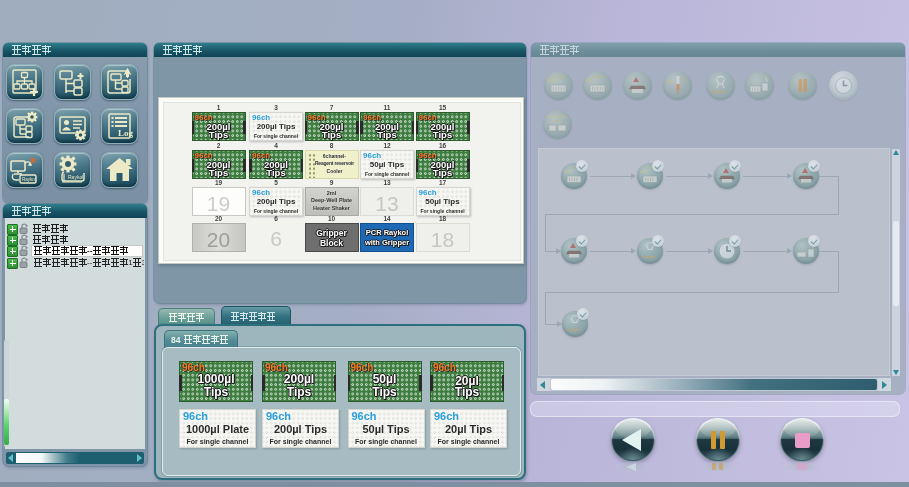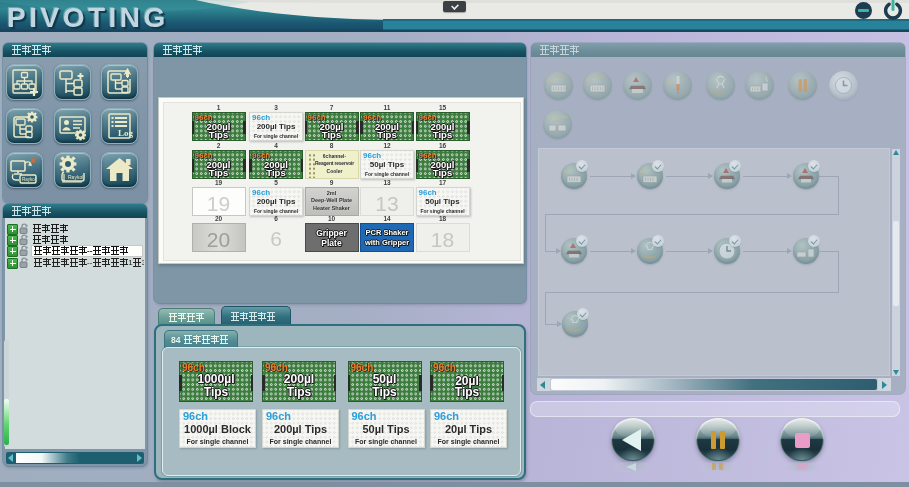--- a/index.html
+++ b/index.html
@@ -52,41 +52,20 @@
 .chk{position:absolute;width:12px;height:12px;border-radius:50%;background:radial-gradient(circle at 40% 35%,#f6fafa,#d5e0e3 70%,#c0d0d4);box-shadow:0 1px 1px rgba(90,110,120,.35);opacity:.92;}
 .chk::after{content:"";position:absolute;left:3px;top:3.5px;width:5px;height:3px;border-left:1.6px solid #4e8a8e;border-bottom:1.6px solid #4e8a8e;transform:rotate(-48deg);}
 .tc{position:absolute;width:29px;height:29px;border-radius:50%;
  background:radial-gradient(circle at 38% 30%,#b8c8c5 0%,#93aaa9 55%,#7e9aa0 100%);
  box-shadow:inset 0 -2px 3px rgba(70,95,105,.2),0 1px 2px rgba(100,110,130,.25);}
 .aln{position:absolute;background:#98a1ad;}
 </style></head>
 <body>
 <div id="root" style="position:absolute;left:0;top:0;width:909px;height:487px;">
 
-<div class="abs" style="left:0;top:0;width:909px;height:31.5px;background:linear-gradient(#2a7a87 0%,#2f8591 28%,#226a7e 55%,#1b5570 75%,#174a66 100%);">
- <svg class="abs" style="left:0;top:0;" width="909" height="33" viewBox="0 0 909 33">
-  <path d="M196,0 L909,0 L909,20 L395,20 C300,19 240,10 196,0 Z" fill="#e9e9e5"></path>
-  <path d="M196,0 L909,0 L909,3 L340,3 C260,3 225,2 196,0 Z" fill="#dfe0dc"></path>
-  <rect x="383" y="19" width="526" height="11" fill="#27829a"></rect>
-  <path d="M383,19 L909,19 L909,21 L383,21 Z" fill="#1c6a80"></path>
-  <path d="M0,2 C80,14 150,16 230,6 L250,2 L230,0 L0,0 Z" fill="rgba(90,190,190,.15)"></path>
-  <rect x="0" y="29.5" width="909" height="2" fill="#16455c"></rect>
- </svg>
- <div class="abs" style="left:7px;top:2px;font-size:28px;font-weight:bold;letter-spacing:3.5px;color:#c2d6e2;text-shadow:2px 2px 1px #10394b,-1px -1px 0 rgba(255,255,255,.3);">PIVOTING</div>
- <div class="abs" style="left:443px;top:1px;width:23px;height:11px;background:#3b4045;border-radius:2px;box-shadow:0 1px 1px rgba(0,0,0,.3);">
-   <div class="abs" style="left:8px;top:2px;width:6px;height:4px;border-left:2px solid #e8e8e8;border-bottom:2px solid #e8e8e8;transform:rotate(-45deg) scale(.8);"></div>
- </div>
- <div class="abs" style="left:855px;top:2px;width:17px;height:17px;border-radius:50%;background:#1d3c50;">
-   <div class="abs" style="left:3px;top:7px;width:11px;height:3px;border-radius:1px;background:#3cb49e;"></div>
- </div>
- <svg class="abs" style="left:882px;top:0px;" width="22" height="21" viewBox="0 0 22 21">
-   <path d="M7.2,4.2 A7.4,7.4 0 1 0 14.8,4.2" fill="none" stroke="#1d3c50" stroke-width="3.4" stroke-linecap="round"></path>
-   <line x1="11" y1="1" x2="11" y2="9.5" stroke="#3cb49e" stroke-width="3" stroke-linecap="round"></line>
- </svg>
-</div>
 
 <div class="panel" style="left:3px;top:43px;width:144px;height:160px;background:linear-gradient(#8a9eae 0%,#8095a8 50%,#7b90a3 100%);">
  <div class="phead"><span style="color:#cfe6e6;"><i class="cj cj10"></i><i class="cj cj10 v2"></i><i class="cj cj10"></i><i class="cj cj10 v2"></i></span></div>
 </div>
 <div class="ib" style="left:6px;top:64px;">
       <svg width="35" height="34" viewBox="0 0 35 34" style="position:absolute;left:0;top:0;">
         <rect x="6" y="5" width="23" height="23" rx="1" fill="none" stroke="#ece9c6" stroke-width="1.4"></rect>
 <rect x="14.5" y="7.5" width="6" height="5" rx="1" fill="none" stroke="#ece9c6" stroke-width="1.3"></rect>
 <path d="M17.5,12.5 V16 M10,19 V16 H25 V19 M17.5,16 V19" fill="none" stroke="#ece9c6" stroke-width="1.3"></path>
 <rect x="7" y="19" width="6" height="5" rx="1" fill="none" stroke="#ece9c6" stroke-width="1.3"></rect>
@@ -389,25 +368,25 @@
     <div class="slot" style="left:191.5px;top:223px;background:linear-gradient(90deg,#c8c8c4,#dcdcd8 50%,#c4c4c0);border:1px solid #b0b0ac;">
 <div class="abs" style="left:0;right:0;top:3.5px;text-align:center;font-size:21px;color:#9e9e9a;">20</div>
     </div>
     <div class="num" style="left:249px;top:215px;width:54px;">6</div>
     <div class="slot" style="left:249px;top:223px;">
 <div class="abs" style="left:0;right:0;top:3.5px;text-align:center;font-size:21px;color:#c8c8c4;">6</div>
     </div>
     <div class="num" style="left:304.5px;top:215px;width:54px;">10</div>
     <div class="slot dotsg" style="left:304.5px;top:223px;background:#6e6e6e;border:1px solid #4a4a4a;">
 <div class="gtxt" style="top:4px;font-size:8.5px;">Gripper</div>
-<div class="gtxt" style="top:14px;font-size:8.5px;">Plate</div>
+<div class="gtxt" style="top:14px;font-size:8.5px;">Block</div>
     </div>
     <div class="num" style="left:360px;top:215px;width:54px;">14</div>
     <div class="slot dotsg" style="left:360px;top:223px;background:#1e68b4;border:1px solid #15508e;">
-<div class="gtxt" style="top:4px;font-size:7.5px;">PCR Shaker</div>
+<div class="gtxt" style="top:4px;font-size:7.5px;">PCR Raykol</div>
 <div class="gtxt" style="top:14px;font-size:7.5px;">with Gripper</div>
     </div>
     <div class="num" style="left:415.5px;top:215px;width:54px;">18</div>
     <div class="slot" style="left:415.5px;top:223px;background:#efefeb;border:1px solid #dcdcd6;">
 <div class="abs" style="left:0;right:0;top:3.5px;text-align:center;font-size:21px;color:#c6c6c2;">18</div>
     </div>
 
 <div class="abs" style="left:158px;top:307.5px;width:57px;height:17.5px;background:linear-gradient(#97bab2 0%,#6ba099 55%,#578f8b 100%);border:1px solid #4a8078;border-bottom:none;border-radius:5px 5px 0 0;box-sizing:border-box;">
  <div class="abs" style="left:9px;top:4px;"><span style="color:#eef6ea;"><i class="cj cj9"></i><i class="cj cj9 v2"></i><i class="cj cj9"></i><i class="cj cj9 v2"></i></span></div>
     </div>
@@ -422,21 +401,21 @@
 <div class="abs" style="left:162px;top:347px;width:357px;height:127px;background:#a7bcc2;border:1px solid #e2ecee;border-radius:6px;box-shadow:0 0 0 1px rgba(70,120,135,.35);"></div>
 <div class="slot green dotsg" style="left:179px;top:361px;width:74px;height:41px;">
 <div class="clipL" style="top:13px;height:16px;"></div>
       <div class="clipR" style="top:13px;height:16px;"></div>
 <div class="g96" style="font-size:10px;">96ch</div>
 <div class="gtxt" style="top:10px;font-size:12px;">1000µl</div>
 <div class="gtxt" style="top:23px;font-size:12px;">Tips</div>
     </div>
     <div class="slot whitep dotsw" style="left:179px;top:409px;width:77px;height:39px;">
 <div class="b96" style="font-size:11px;left:3px;">96ch</div>
-<div class="ktxt" style="top:13px;font-size:11px;">1000µl Block</div>
+<div class="ktxt" style="top:13px;font-size:11px;">1000µl Plate</div>
 <div class="ktxt" style="top:28px;font-size:7px;">For single channel</div>
     </div>
     <div class="slot green dotsg" style="left:262px;top:361px;width:74px;height:41px;">
 <div class="clipL" style="top:13px;height:16px;"></div>
       <div class="clipR" style="top:13px;height:16px;"></div>
 <div class="g96" style="font-size:10px;">96ch</div>
 <div class="gtxt" style="top:10px;font-size:12px;">200µl</div>
 <div class="gtxt" style="top:23px;font-size:12px;">Tips</div>
     </div>
     <div class="slot whitep dotsw" style="left:262px;top:409px;width:77px;height:39px;">

